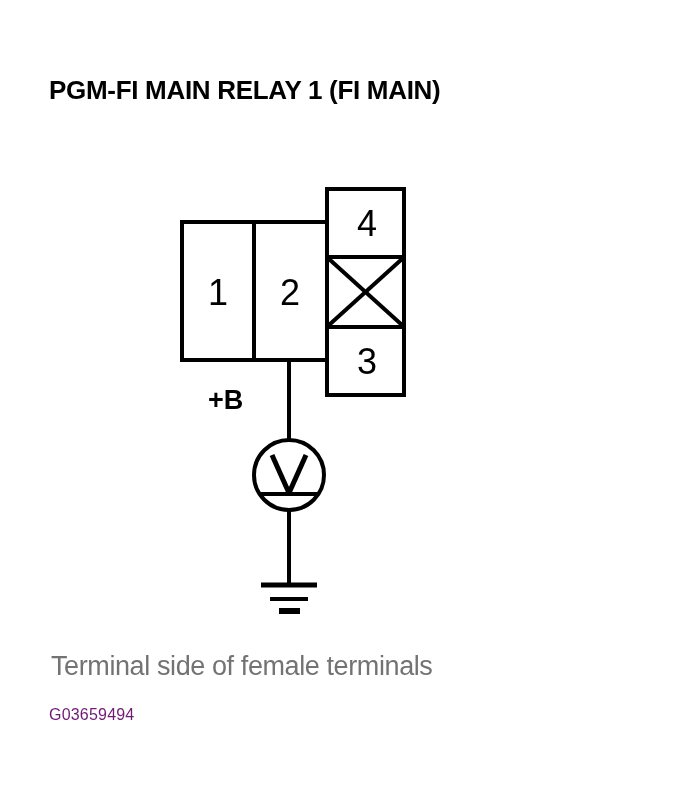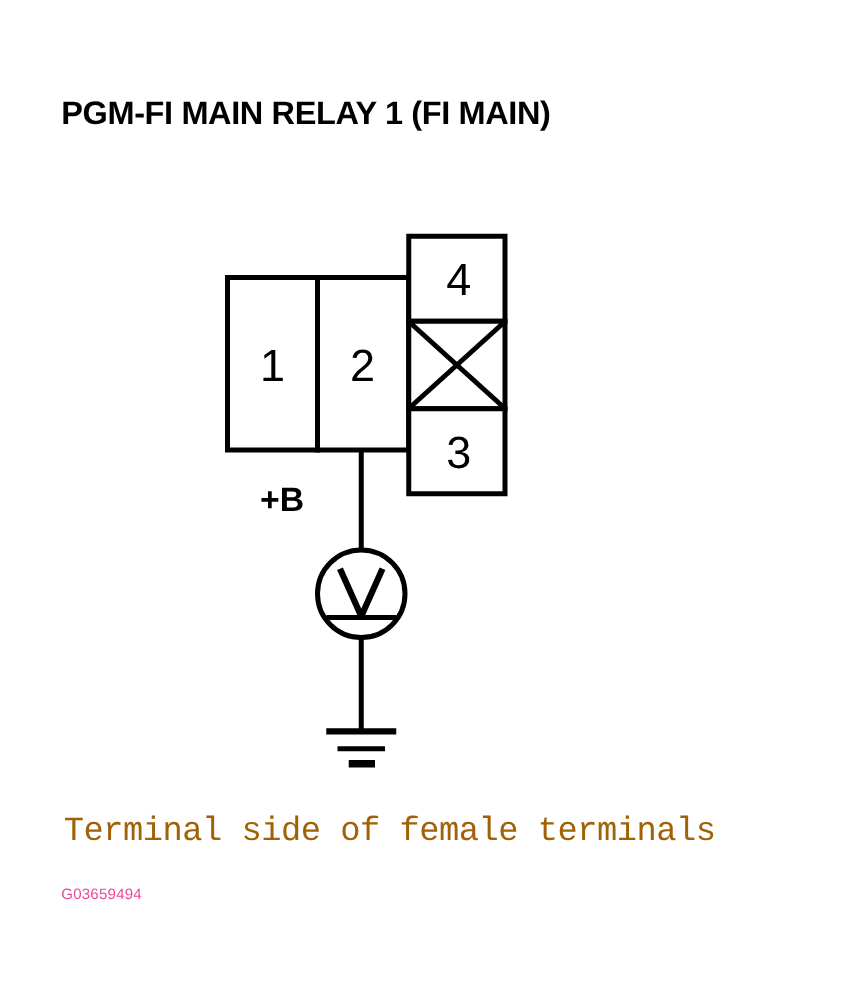--- a/index.html
+++ b/index.html
@@ -47,38 +47,38 @@
     width: 679px;
     height: 804px;
   }
   svg.diagram {
     display: block;
   }
   .caption {
     position: absolute;
     left: 35px;
     top: 650px;
-    font-family: Liberation Mono, monospace;
+    font-family: Liberation Sans, sans-serif;
     font-weight: normal;
     font-size: 27px;
     line-height: 32px;
     letter-spacing: -0.4px;
-    color: #a16207;
+    color: #737373;
     white-space: nowrap;
   }
   .figure-id {
     position: absolute;
     left: 33px;
     top: 703px;
     font-family: "Liberation Sans", sans-serif;
     font-weight: normal;
-    font-size: 12px;
+    font-size: 16px;
     line-height: 24px;
     letter-spacing: 0.2px;
-    color: #ec4899;
+    color: #701a75;
     white-space: nowrap;
   }
   .pin-num {
     font-family: "Liberation Sans", sans-serif;
     font-size: 36px;
     font-weight: normal;
     fill: #000000;
   }
   .label-plusb {
     font-family: "Liberation Sans", sans-serif;

